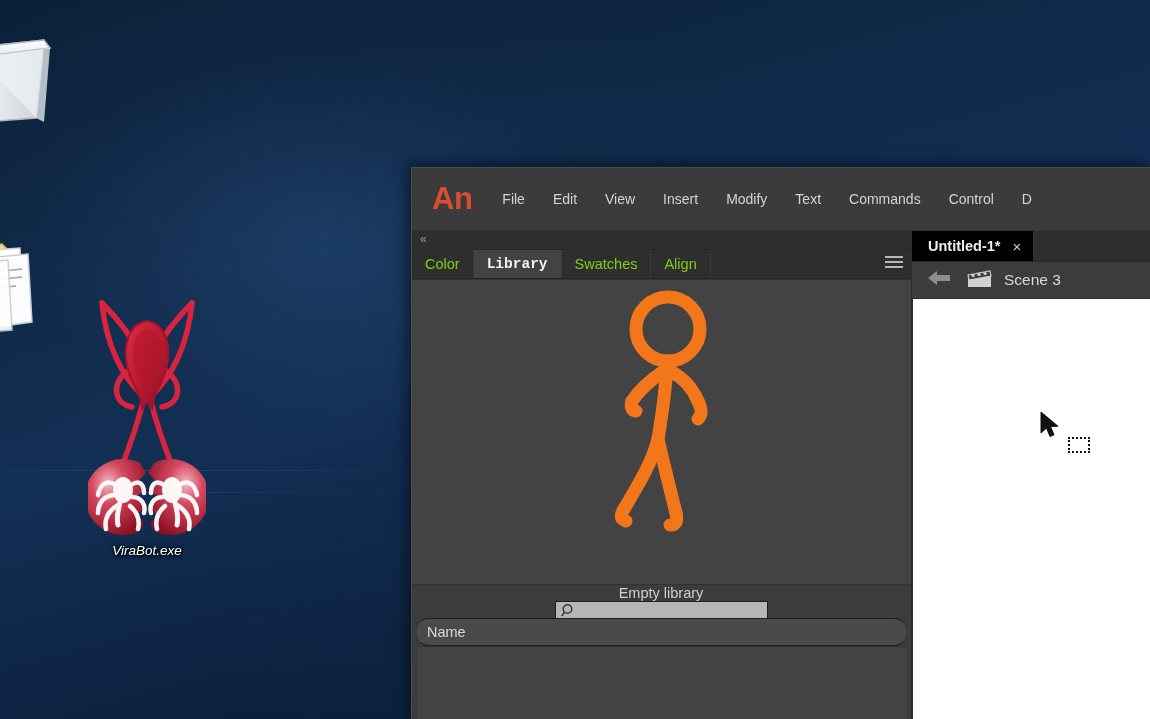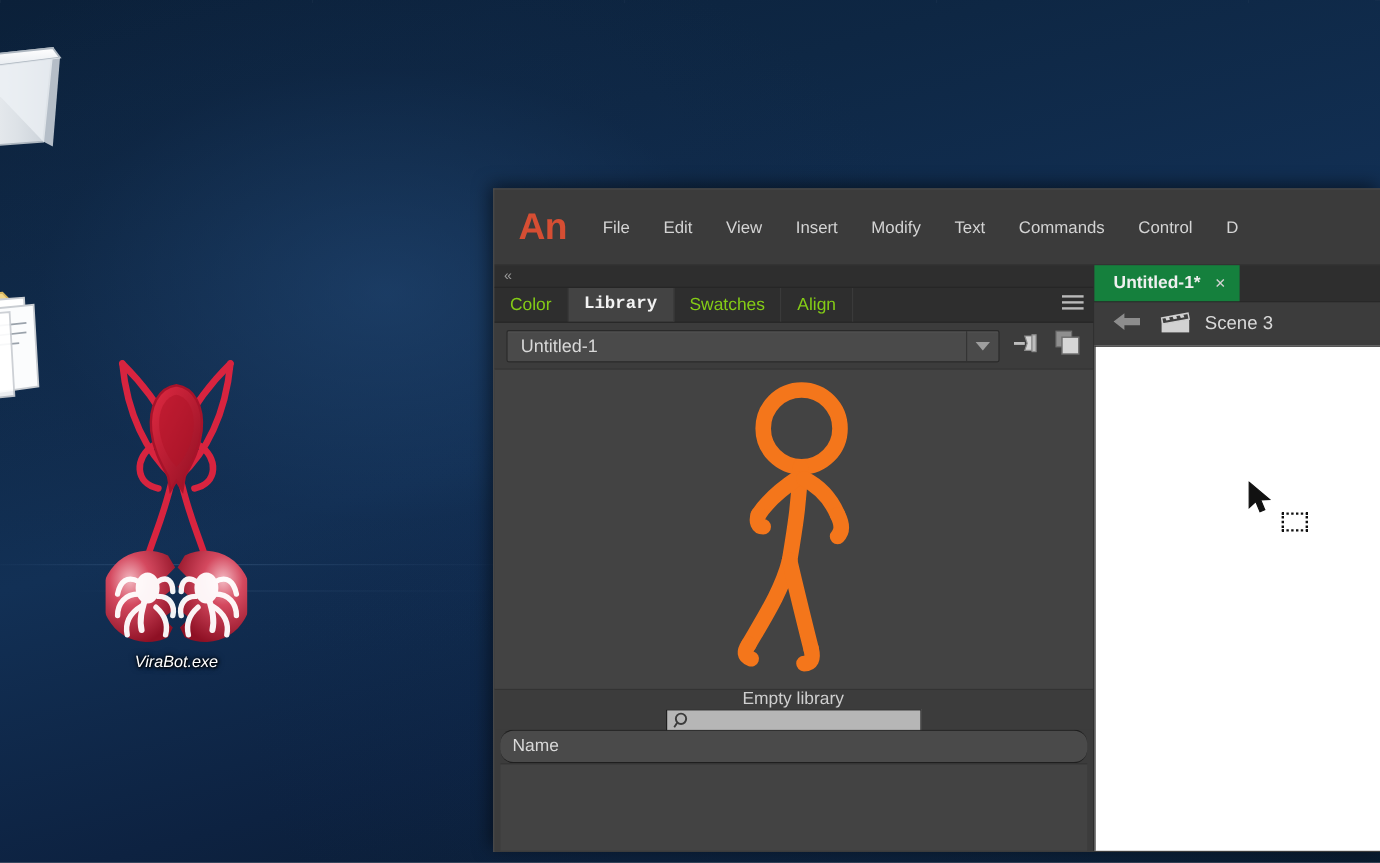--- a/index.html
+++ b/index.html
@@ -69,21 +69,21 @@
   #folder-icon .lbl{ text-align:left; }
 
   
   #virabot { left: 88px; top: 285px; width: 118px; font-style: italic; }
   #virabot .lbl { font-size: 13.5px; margin-top: 2px; }
 
   
   #animate-window {
     position: absolute;
     left: 411px;
-    top: 157px;
+    top: 167px;
     width: 739px;
     height: 552px;
     background: #3c3c3c;
     border-top: 1px solid #4d4d4d;
     border-left: 1px solid #4d4d4d;
     box-shadow: -3px -3px 14px rgba(0,0,0,.55);
     overflow: hidden;
   }
 
   
@@ -296,21 +296,21 @@
     position: relative;
   }
   #doc-tabbar {
     height: 30px;
     background: #2e2e2e;
     display: flex;
     align-items: stretch;
     border-bottom: 1px solid #272727;
   }
   #doc-tab {
-    background: #15803d;
+    background: #000000;
     display: flex;
     align-items: center;
     padding: 0 12px 0 16px;
     color: #efefef;
     font-size: 14.5px;
     font-weight: bold;
     cursor: default;
     white-space: nowrap;
   }
   #doc-tab .tclose {
@@ -495,41 +495,20 @@
           <div class="ptab active">Library</div>
           <div class="ptab">Swatches</div>
           <div class="ptab">Align</div>
           <div id="panel-menu-btn">
             <i></i>
               <i></i>
               <i></i>
           </div>
         </div>
 
-        <div id="doc-row">
-          <div id="doc-select">
-            <span class="val">Untitled-1</span>
-            <span id="doc-arrow">
-                <span></span>
-              </span>
-          </div>
-          <span class="hdr-ico">
-            <svg width="24" height="22" viewBox="0 0 24 22">
-              <rect x="2" y="10" width="9" height="2.4" fill="#bdbdbd"></rect>
-              <path d="M11 5 L17 5 L17 17 L11 17 L13 11 Z" fill="#d3d3d3" stroke="#8a8a8a" stroke-width="1"></path>
-              <rect x="17" y="4" width="3.4" height="14" fill="#bdbdbd" stroke="#8a8a8a" stroke-width="1"></rect>
-            </svg>
-          </span>
-          <span class="hdr-ico">
-            <svg width="26" height="24" viewBox="0 0 26 24">
-              <rect x="3" y="2" width="13" height="13" fill="#8f8f8f" stroke="#6e6e6e" stroke-width="1"></rect>
-              <rect x="8" y="7" width="14" height="14" fill="#d6d6d6" stroke="#6e6e6e" stroke-width="1.2"></rect>
-            </svg>
-          </span>
-        </div>
 
         <div id="lib-canvas">
           <div id="stick-figure">
             <svg width="130" height="250" viewBox="0 0 130 250">
               <g fill="none" stroke="#f4761b" stroke-width="13" stroke-linecap="round" stroke-linejoin="round">
 
                 <circle cx="60" cy="42" r="32"></circle>
 
                 <path d="M59 74 C 58 104, 54 128, 50 152"></path>
 

